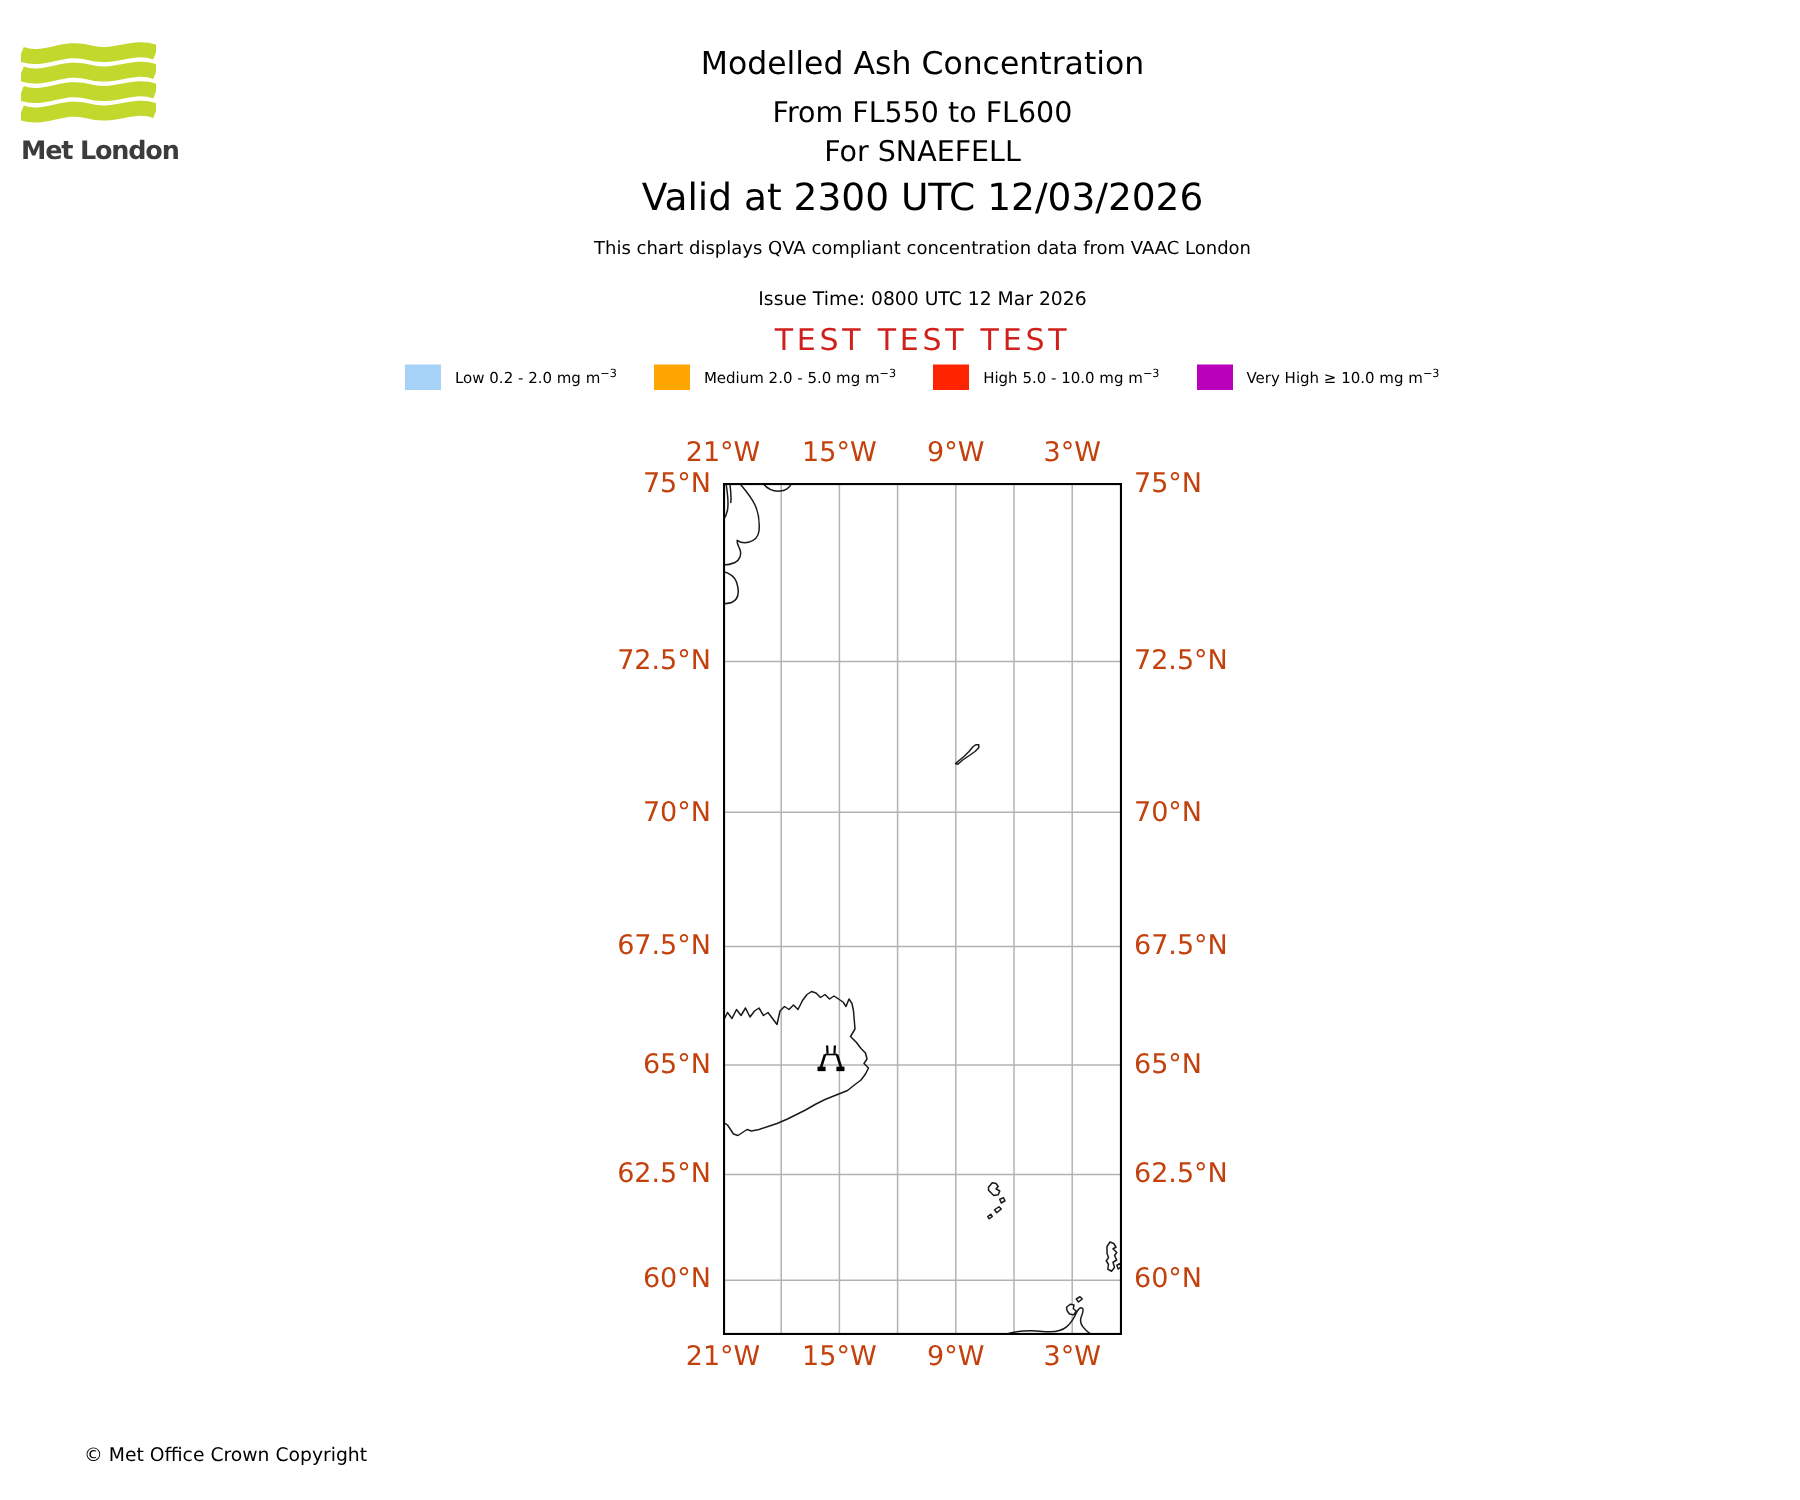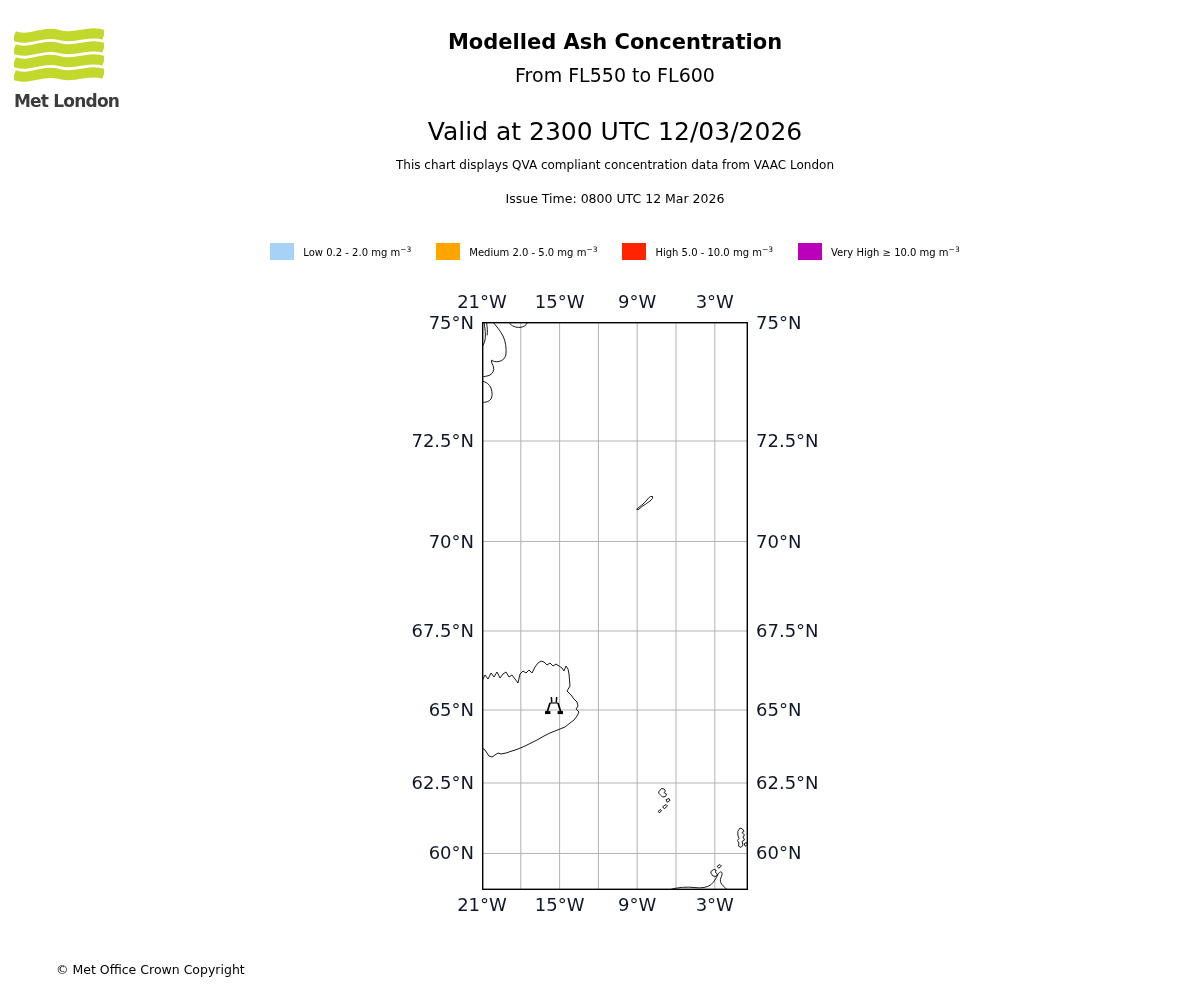--- a/index.html
+++ b/index.html
@@ -1,39 +1,39 @@
 <!DOCTYPE html>
 <html><head>
 <meta charset="utf-8">
 <style>
   html,body{margin:0;padding:0;background:#fff;}
   #page{
     position:relative;width:1200px;height:1000px;background:#ffffff;
     font-family:"DejaVu Sans", sans-serif;color:#000;overflow:hidden;
   }
   .centered{position:absolute;left:30px;width:1170px;text-align:center;}
-  .title{top:30px;font-size:21px;font-weight:bold;}
+  .title{top:30px;font-size:21px;font-weight:normal;}
   .sub1{top:64px;font-size:19px;}
   .sub2{top:90px;font-size:19px;}
   .sub3{top:117px;font-size:25px;}
   .desc{top:158px;font-size:12px;}
   .issue{top:191px;font-size:12.5px;}
   .testline{top:214px;font-size:20px;letter-spacing:2.5px;}
   
   .logo{position:absolute;left:14px;top:28px;width:110px;}
   .logo-text{font-size:17px;font-weight:bold;letter-spacing:-0.8px;margin-top:5px;}
   
   .legend{position:absolute;top:243px;left:30px;width:1170px;display:flex;justify-content:center;gap:25px;align-items:center;}
   .legend-item{display:flex;align-items:center;gap:9px;}
   .swatch{width:24px;height:17px;display:inline-block;}
   .legend-label{font-size:10px;white-space:nowrap;}
   .legend-label sup{font-size:7.5px;}
   
   .map{position:absolute;left:482px;top:322px;width:266px;height:568px;}
-  .tick{position:absolute;font-size:18px;line-height:22px;color:#0f172a;}
+  .tick{position:absolute;font-size:18px;line-height:22px;color:#c2410c;}
   .tick-x{text-align:center;}
   .tick-y-left{text-align:right;}
   .tick-y-right{text-align:left;}
   .copyright{position:absolute;left:56px;top:962px;font-size:12.5px;}
 </style>
 </head>
 <body>
 
 <div id="page">
 
@@ -44,23 +44,25 @@
         <path class="wave" d="M 0,21 C 15,27 28,15 45,20 C 62,25 75,14 90,20" stroke="#c3d82d"></path>
         <path class="wave" d="M 0,34 C 15,40 28,28 45,33 C 62,38 75,27 90,33" stroke="#c3d82d"></path>
         <path class="wave" d="M 0,47 C 15,53 28,41 45,46 C 62,51 75,40 90,46" stroke="#c3d82d"></path>
       </g>
     </svg>
     <div class="logo-text" style="color: rgb(60, 60, 60);">Met London</div>
   </div>
 
   <div class="centered title">Modelled Ash Concentration</div>
   <div class="centered sub1">From FL550 to FL600</div>
+  <div class="centered sub2">For SNAEFELL</div>
   <div class="centered sub3">Valid at 2300 UTC 12/03/2026</div>
   <div class="centered desc">This chart displays QVA compliant concentration data from VAAC London</div>
   <div class="centered issue">Issue Time: 0800 UTC 12 Mar 2026</div>
+  <div class="centered testline" style="color: rgb(208, 32, 28);">TEST TEST TEST</div>
 
   <div class="legend">
     <div class="legend-item">
       <span class="swatch" style="background: rgb(166, 210, 247);"></span>
       <span class="legend-label"><span>Low 0.2 - 2.0 mg m</span><sup>−3</sup></span>
     </div>
     <div class="legend-item">
       <span class="swatch" style="background: rgb(255, 165, 0);"></span>
       <span class="legend-label"><span>Medium 2.0 - 5.0 mg m</span><sup>−3</sup></span>
     </div>

